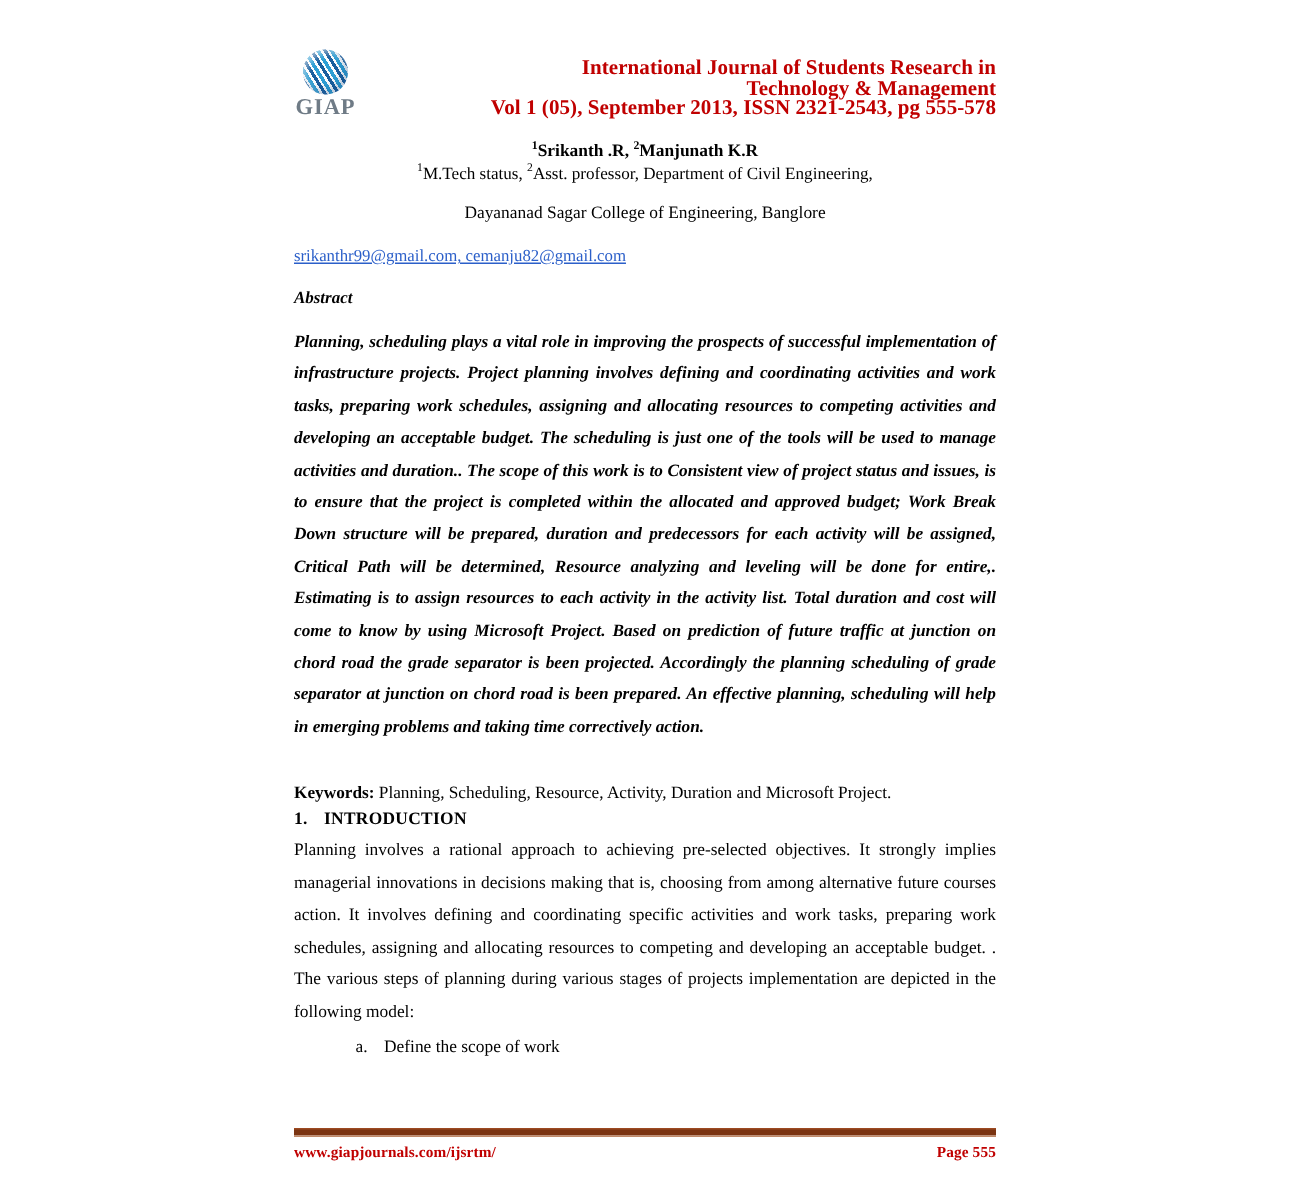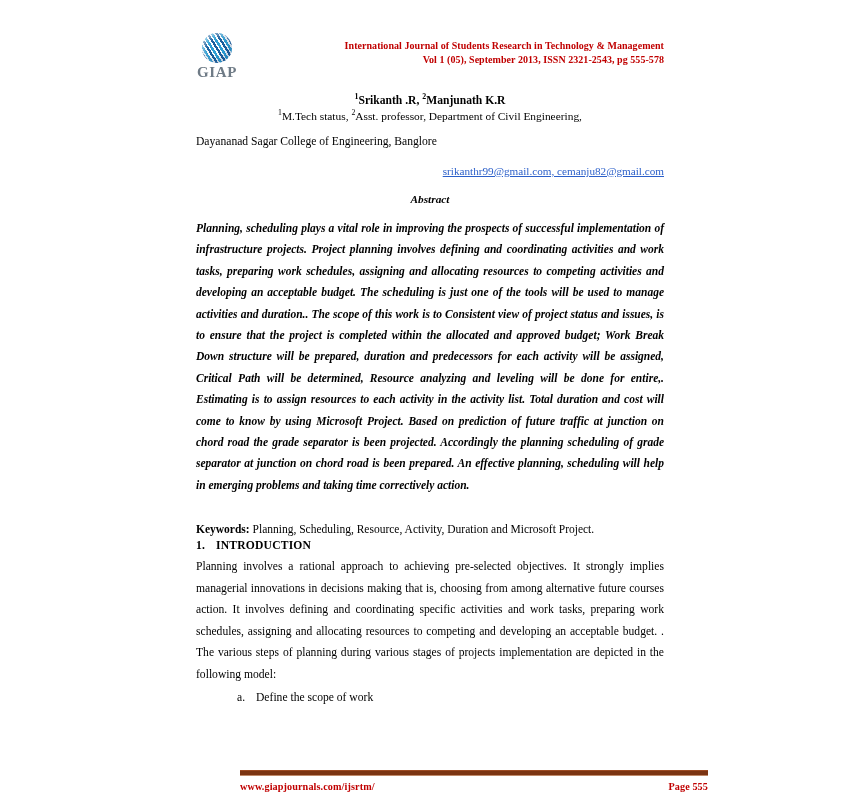--- a/index.html
+++ b/index.html
@@ -64,21 +64,21 @@
     font-weight: 600;
   }
   .journal-lines {
     position: absolute;
     left: 130px;
     top: 6px;
     right: 0;
     text-align: right;
     color: #c00000;
     font-weight: bold;
-    font-size: 10px;
+    font-size: 14px;
     line-height: 13.6px;
     letter-spacing: 0.05px;
   }
 
   
   .doc-title {
     text-align: center;
     font-size: 15.2px;
     font-weight: bold;
     letter-spacing: 0.15px;
@@ -90,36 +90,36 @@
     font-size: 11.6px;
     font-weight: bold;
     margin-top: 9px;
   }
   .affiliation {
     text-align: center;
     font-size: 11.4px;
     margin-top: 3px;
   }
   .college {
+    text-align: center;
     font-size: 11.6px;
     margin-top: 13px;
   }
   .emails {
-    text-align: right;
+    text-align: left;
     margin-top: 13px;
   }
   .emails a, .email-link {
     color: #2b5fc9;
     text-decoration: underline;
     font-size: 11.2px;
   }
   sup { font-size: 0.68em; vertical-align: super; line-height: 0; }
 
   .abstract-head {
-    text-align: center;
     font-style: italic;
     font-weight: bold;
     font-size: 11.3px;
     margin-top: 14px;
   }
 
   
   .abstract-body {
     font-style: italic;
     font-weight: bold;
@@ -165,23 +165,22 @@
     padding-left: 52px;
     font-size: 11.6px;
     line-height: 19.3px;
   }
   ol.alpha-list > li { padding-left: 8px; margin-bottom: 2.5px; }
 
   
   .footer {
     position: absolute;
     left: 196px;
-    top: 770px;
+    top: 752px;
     width: 468px;
-    margin-left: 44px;
   }
   .footer-rule {
     height: 4px;
     background: #7b3412;
     border-top: 1px solid #9c4a22;
     border-bottom: 1px solid #a8estimate;
     width: 100%;
   }
   .footer-rule2 { height: 1px; background: #c08a6a; width: 100%; }
   .footer-row {

